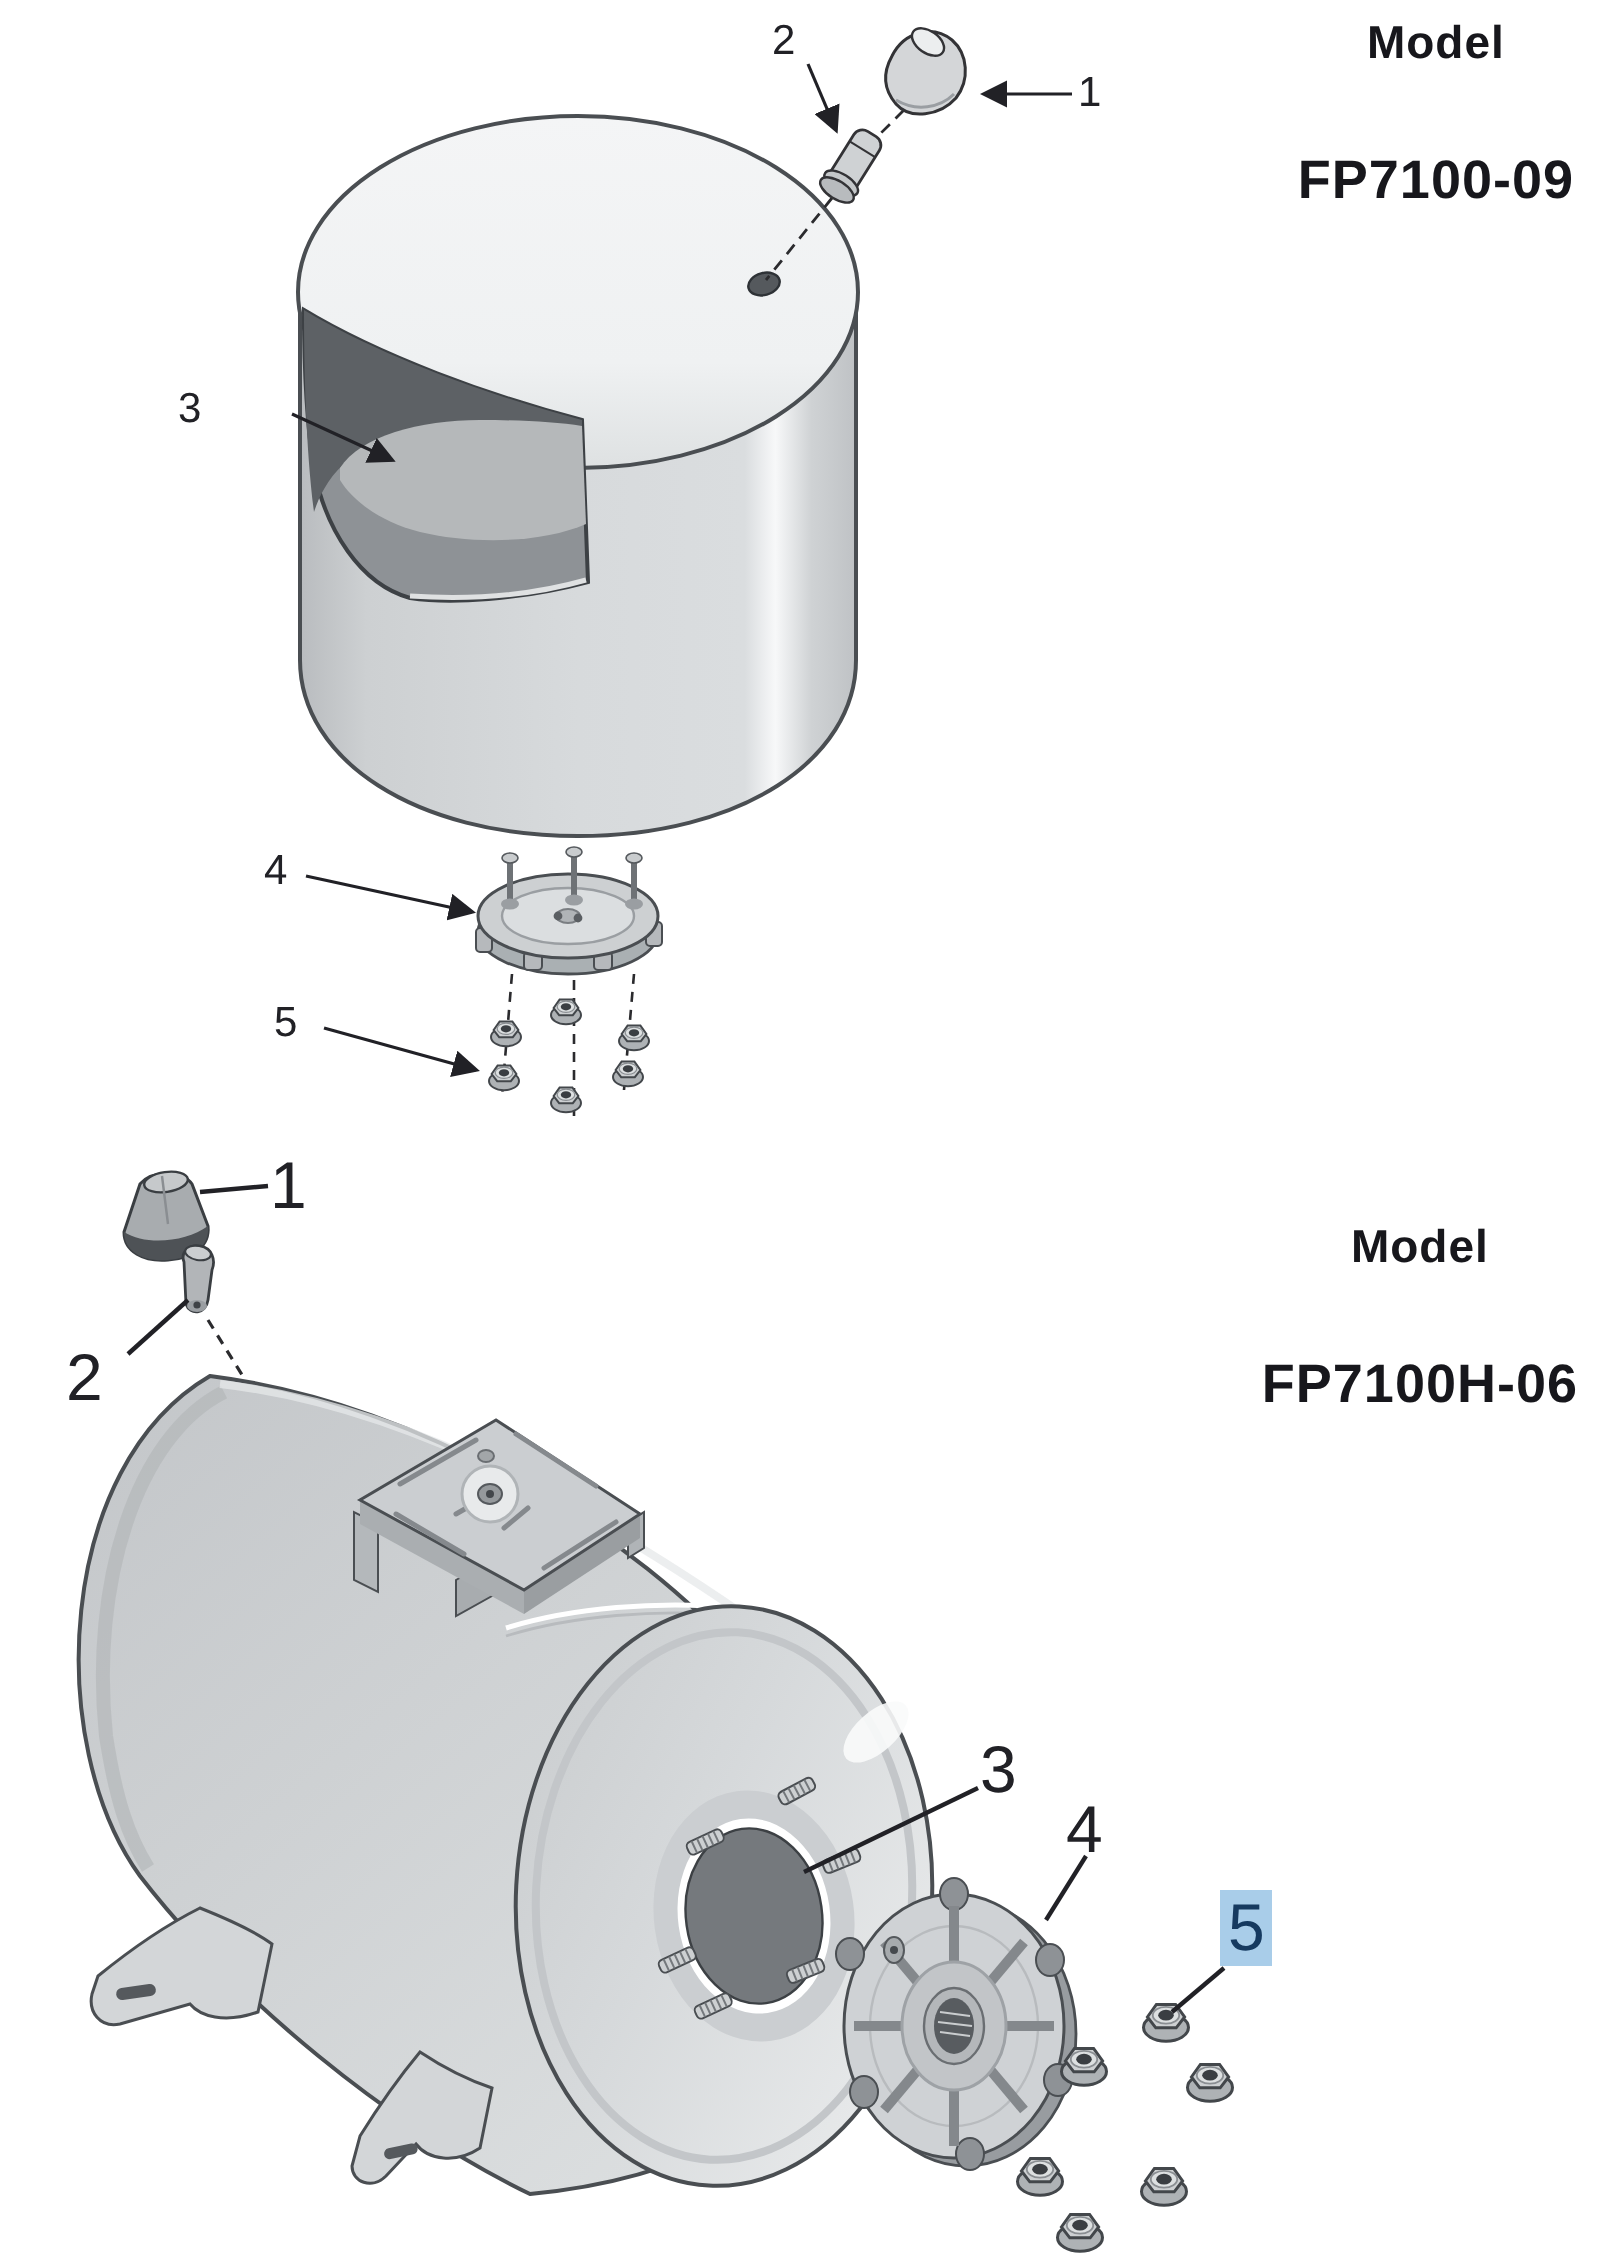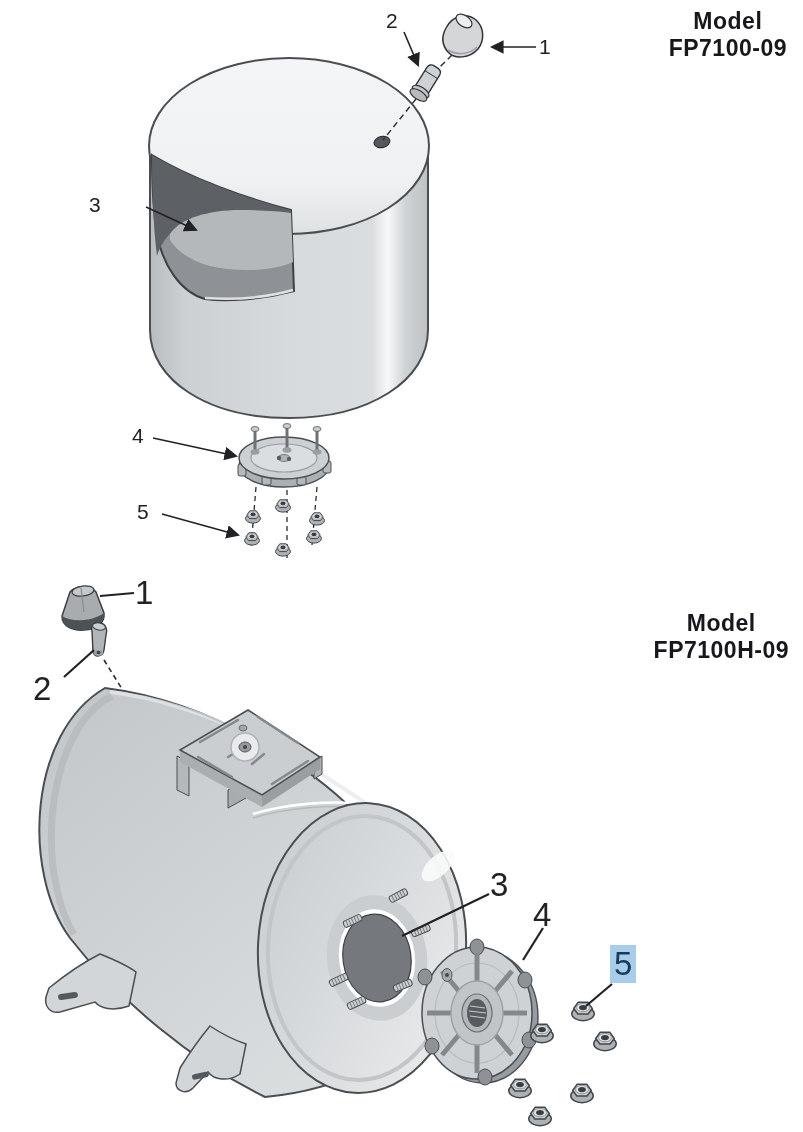--- a/index.html
+++ b/index.html
@@ -11,21 +11,21 @@
     --highlight-text:#163a60;
   }
   html,body{margin:0;padding:0;background:#fff;}
   .stage{
     position:relative;width:803px;height:1132px;background:var(--background);
     overflow:hidden;font-family:"Liberation Sans",sans-serif;
   }
   .art{position:absolute;left:0;top:0;}
   .model{position:absolute;text-align:center;color:var(--text);font-weight:bold;line-height:1.18;}
   .model .label{font-size:23px;letter-spacing:.5px;}
-  .model .number{font-size:23px;letter-spacing:.5px;}
+  .model .number{font-size:27px;letter-spacing:.5px;margin-top:40px;}
   .callout{position:absolute;color:var(--callout-text);font-weight:400;}
   .co-top{font-size:21px;}
   .co-bottom{font-size:33px;}
   .highlight{background:var(--highlight-bg);color:var(--highlight-text);padding:0 4px;}
 </style>
 </head>
 <body>
 
 <div class="stage">
 
@@ -274,21 +274,21 @@
     </g>
   </svg>
 
   <div class="model" style="top:8px;right:16px;">
     <div class="label">Model</div>
     <div class="number">FP7100-09</div>
   </div>
 
   <div class="model" style="top:610px;right:14px;">
     <div class="label">Model</div>
-    <div class="number">FP7100H-09</div>
+    <div class="number">FP7100H-06</div>
   </div>
 
   <div class="callout co-top" style="left:386px;top:9px;">2</div>
   <div class="callout co-top" style="left:539px;top:35px;">1</div>
   <div class="callout co-top" style="left:89px;top:193px;">3</div>
   <div class="callout co-top" style="left:132px;top:424px;">4</div>
   <div class="callout co-top" style="left:137px;top:500px;">5</div>
 
   <div class="callout co-bottom" style="left:135px;top:574px;">1</div>
   <div class="callout co-bottom" style="left:33px;top:670px;">2</div>

